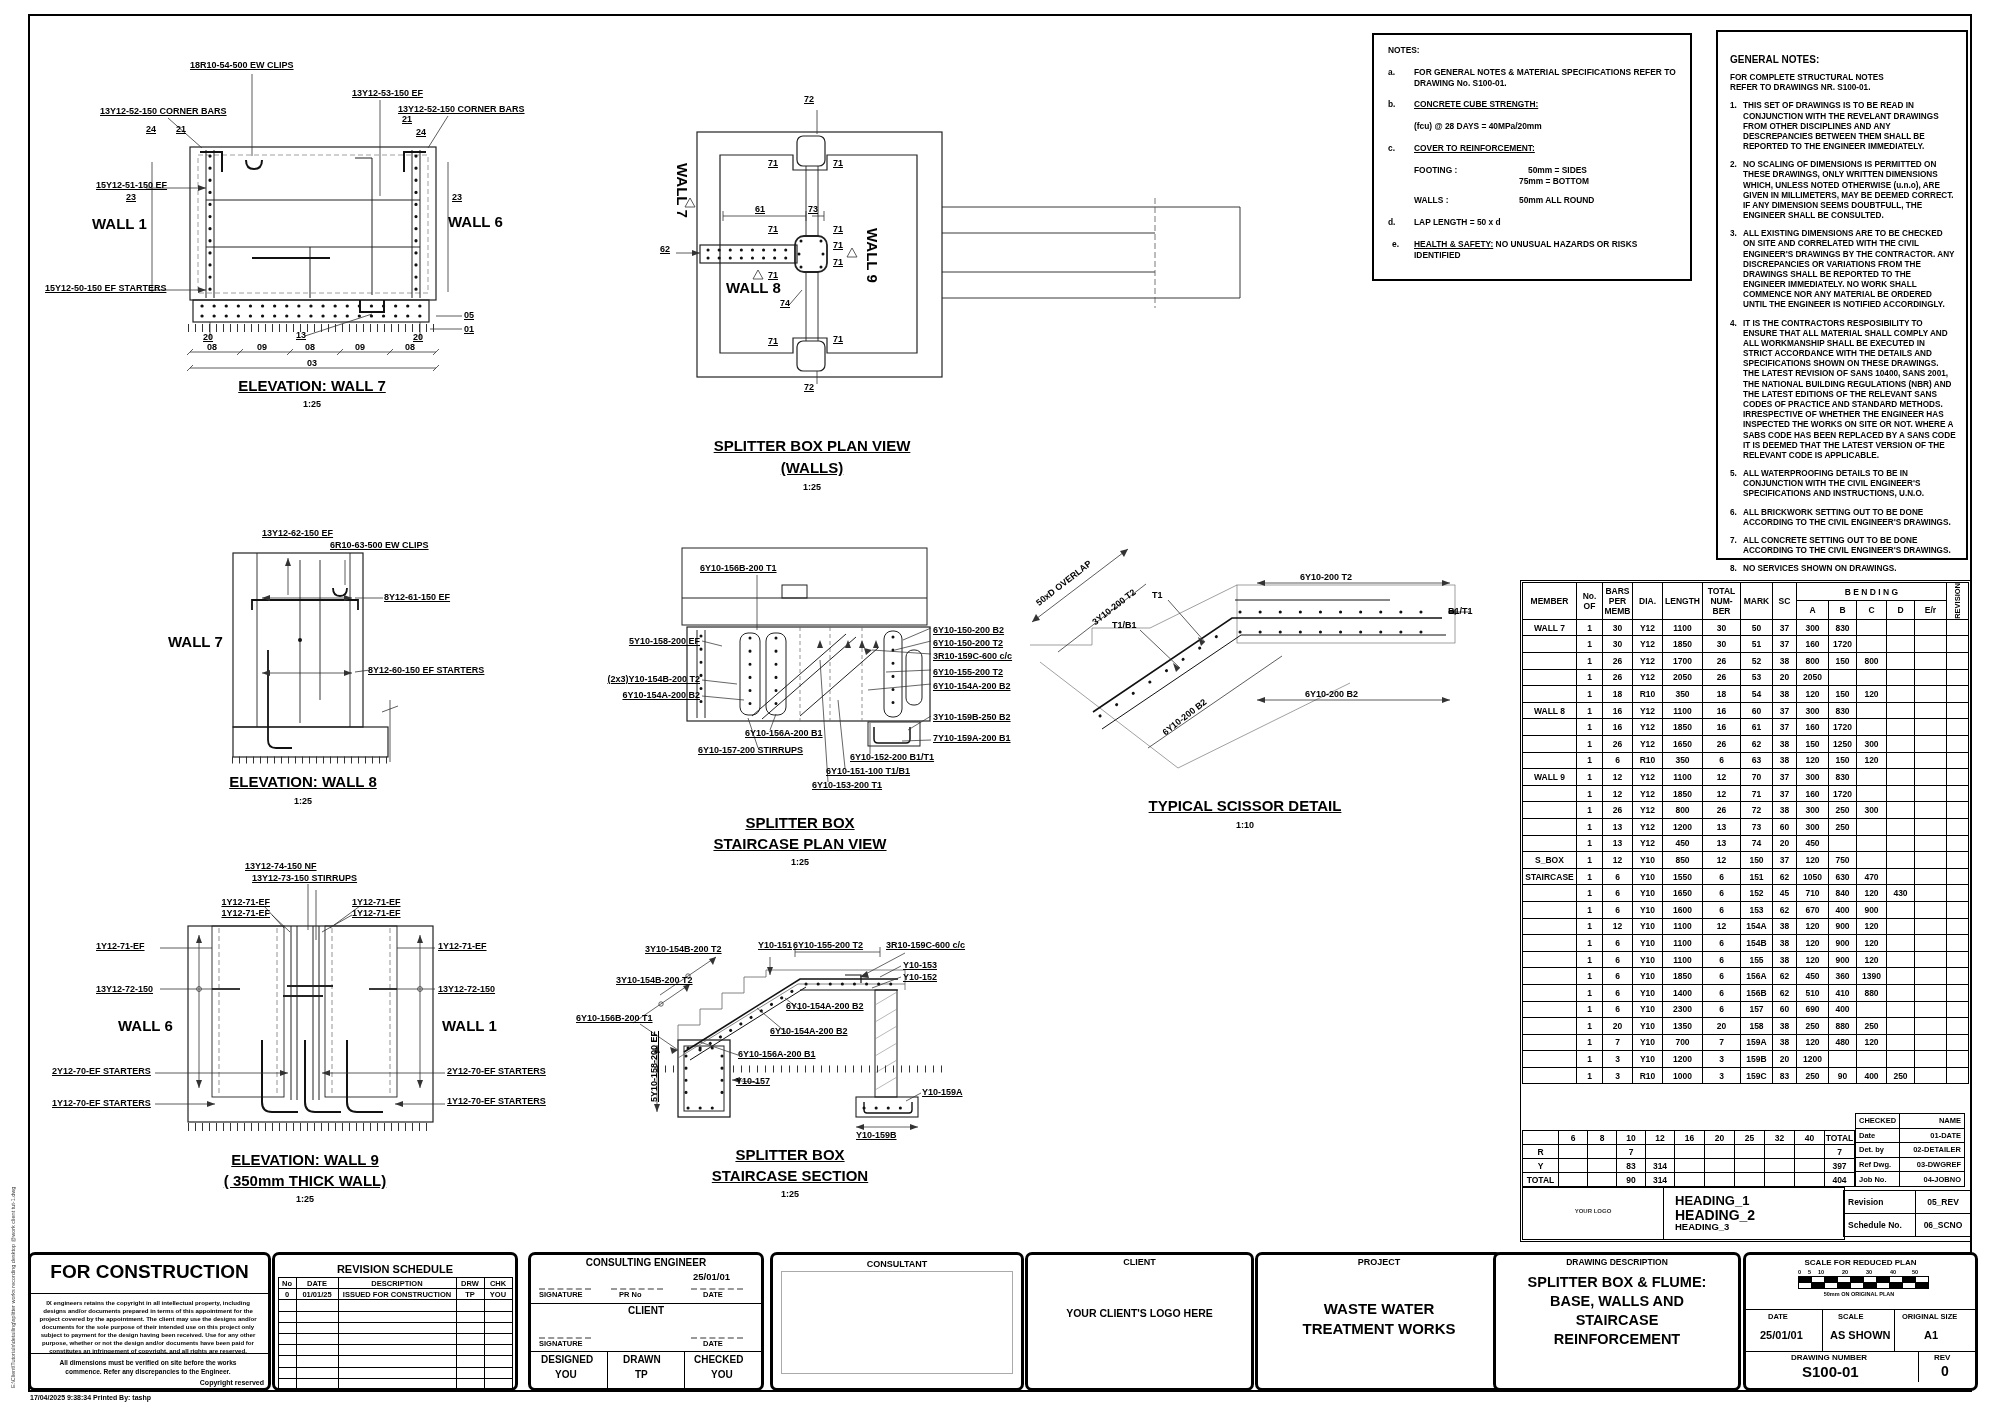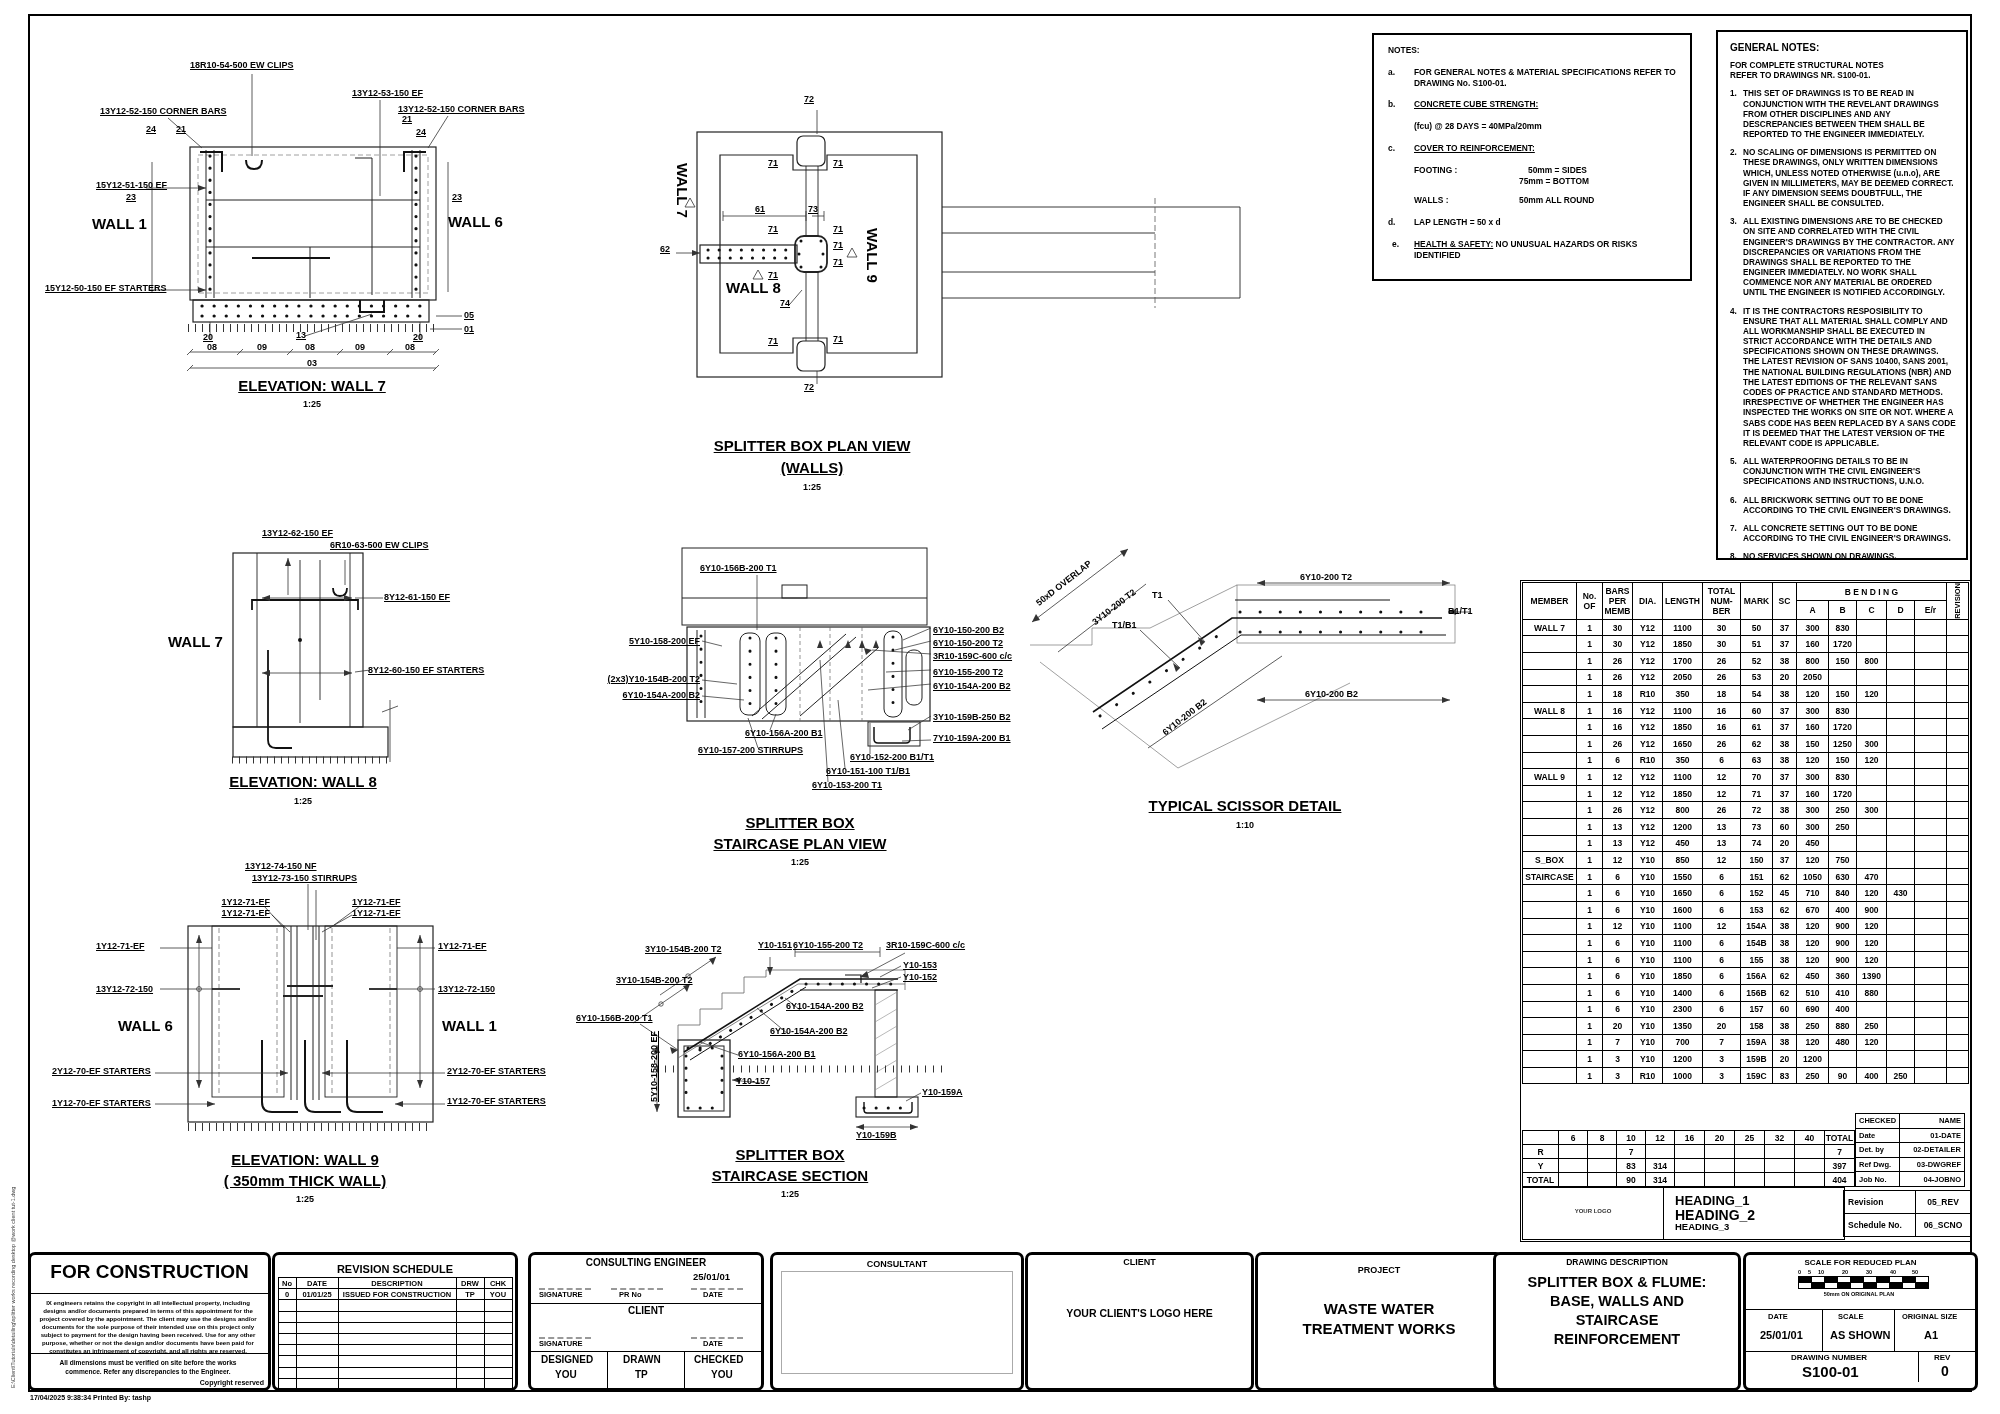--- a/index.html
+++ b/index.html
@@ -213,21 +213,21 @@
     <div class="nt" style="left:154px;top:130px">50mm = SIDES</div>
     <div class="nt" style="left:145px;top:141px">75mm = BOTTOM</div>
     <div class="nt" style="left:40px;top:160px">WALLS :</div>
     <div class="nt" style="left:145px;top:160px">50mm ALL ROUND</div>
     <div class="nt" style="left:14px;top:182px">d.</div>
     <div class="nt" style="left:40px;top:182px">LAP LENGTH = 50 x d</div>
     <div class="nt" style="left:18px;top:204px">e.</div>
     <div class="nt" style="left:40px;top:204px;width:268px"><span class="u">HEALTH &amp; SAFETY:</span><span> NO UNUSUAL HAZARDS OR RISKS IDENTIFIED</span></div>
   </div>
 
-  <div class="box" style="left:1716px;top:30px;width:252px;height:530px;padding:10px 10px 0 12px;box-sizing:border-box">
+  <div class="box" style="left:1716px;top:30px;width:252px;height:530px;padding:22px 10px 0 12px;box-sizing:border-box">
     <div class="note-t">GENERAL NOTES:</div>
     <div class="gi" style="padding-left:0">
       <div>FOR COMPLETE STRUCTURAL NOTES</div>
       <div>REFER TO DRAWINGS NR. S100-01.</div>
     </div>
     <div class="gi"><span class="n">1.</span><span>THIS SET OF DRAWINGS IS TO BE READ IN CONJUNCTION WITH THE REVELANT DRAWINGS FROM OTHER DISCIPLINES AND ANY DESCREPANCIES BETWEEN THEM SHALL BE REPORTED TO THE ENGINEER IMMEDIATELY.</span></div>
     <div class="gi"><span class="n">2.</span><span>NO SCALING OF DIMENSIONS IS PERMITTED ON THESE DRAWINGS, ONLY WRITTEN DIMENSIONS WHICH, UNLESS NOTED OTHERWISE (u.n.o), ARE GIVEN IN MILLIMETERS, MAY BE DEEMED CORRECT. IF ANY DIMENSION SEEMS DOUBTFULL, THE ENGINEER SHALL BE CONSULTED.</span></div>
     <div class="gi"><span class="n">3.</span><span>ALL EXISTING DIMENSIONS ARE TO BE CHECKED ON SITE AND CORRELATED WITH THE CIVIL ENGINEER'S DRAWINGS BY THE CONTRACTOR. ANY DISCREPANCIES OR VARIATIONS FROM THE DRAWINGS SHALL BE REPORTED TO THE ENGINEER IMMEDIATELY. NO WORK SHALL COMMENCE NOR ANY MATERIAL BE ORDERED UNTIL THE ENGINEER IS NOTIFIED ACCORDINGLY.</span></div>
     <div class="gi"><span class="n">4.</span><span>IT IS THE CONTRACTORS RESPOSIBILITY TO ENSURE THAT ALL MATERIAL SHALL COMPLY AND ALL WORKMANSHIP SHALL BE EXECUTED IN STRICT ACCORDANCE WITH THE DETAILS AND SPECIFICATIONS SHOWN ON THESE DRAWINGS. THE LATEST REVISION OF SANS 10400, SANS 2001, THE NATIONAL BUILDING REGULATIONS (NBR) AND THE LATEST EDITIONS OF THE RELEVANT SANS CODES OF PRACTICE AND STANDARD METHODS. IRRESPECTIVE OF WHETHER THE ENGINEER HAS INSPECTED THE WORKS ON SITE OR NOT. WHERE A SABS CODE HAS BEEN REPLACED BY A SANS CODE IT IS DEEMED THAT THE LATEST VERSION OF THE RELEVANT CODE IS APPLICABLE.</span></div>
     <div class="gi"><span class="n">5.</span><span>ALL WATERPROOFING DETAILS TO BE IN CONJUNCTION WITH THE CIVIL ENGINEER'S SPECIFICATIONS AND INSTRUCTIONS, U.N.O.</span></div>
@@ -1307,21 +1307,21 @@
   </div>
   <div class="rbox" style="left:770px;top:1252px;width:248px;height:133px">
     <div style="text-align:center;font:bold 9px 'Liberation Sans',sans-serif;margin-top:4px">CONSULTANT</div>
     <div style="position:absolute;left:8px;top:16px;right:8px;bottom:14px;border:1px solid #aaa"></div>
   </div>
   <div class="rbox" style="left:1025px;top:1252px;width:223px;height:133px">
     <div style="text-align:center;font:bold 9px 'Liberation Sans',sans-serif;margin-top:2px">CLIENT</div>
     <div style="position:absolute;left:0;right:0;top:52px;text-align:center;font:bold 10.5px 'Liberation Sans',sans-serif">YOUR CLIENT'S LOGO HERE</div>
   </div>
   <div class="rbox" style="left:1255px;top:1252px;width:242px;height:133px">
-    <div style="text-align:center;font:bold 9px 'Liberation Sans',sans-serif;margin-top:10px">PROJECT</div>
+    <div style="text-align:center;font:bold 9px 'Liberation Sans',sans-serif;margin-top:2px">PROJECT</div>
     <div style="position:absolute;left:0;right:0;top:44px;text-align:center;font:bold 15px/1.3 'Liberation Sans',sans-serif">
       <div>WASTE WATER</div>
       <div>TREATMENT WORKS</div>
     </div>
   </div>
   <div class="rbox" style="left:1493px;top:1252px;width:242px;height:133px">
     <div style="text-align:center;font:bold 8.5px 'Liberation Sans',sans-serif;margin-top:2px">DRAWING DESCRIPTION</div>
     <div style="position:absolute;left:0;right:0;top:18px;text-align:center;font:bold 14.5px/1.3 'Liberation Sans',sans-serif">
       <div>SPLITTER BOX &amp; FLUME:</div>
       <div>BASE, WALLS AND</div>

